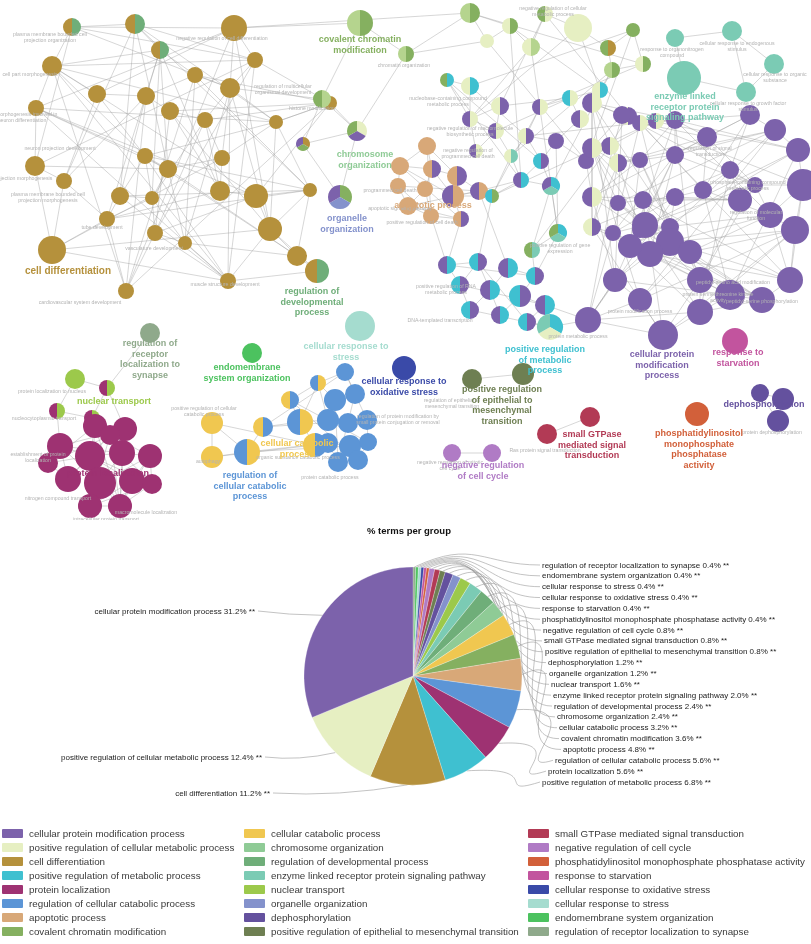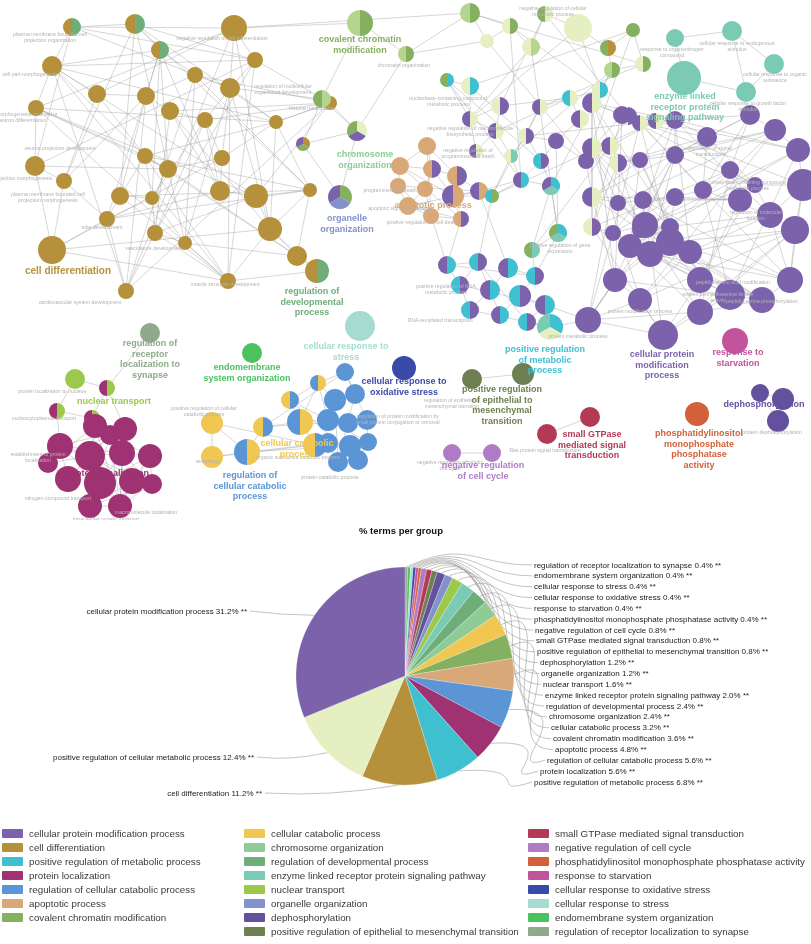--- a/index.html
+++ b/index.html
@@ -1,19 +1,19 @@
 <!DOCTYPE html>
 <html><head>
 <meta charset="utf-8">
 <style>
   html,body{margin:0;padding:0;background:#fff;}
   #root{position:relative;width:811px;height:944px;background:#fff;overflow:hidden;
         font-family:"Liberation Sans", sans-serif;}
   #network-svg{position:absolute;left:0;top:0;}
-  #pie-wrap{position:absolute;left:4px;top:520px;width:756px;height:300px;}
+  #pie-wrap{position:absolute;left:12px;top:520px;width:756px;height:300px;}
   #legend{position:absolute;left:2px;top:826px;width:807px;display:grid;
           grid-template-columns:242px 284px 281px;column-gap:0;}
   .legend-col{display:flex;flex-direction:column;}
   .legend-item{display:flex;align-items:center;height:14px;white-space:nowrap;}
   .legend-swatch{width:21px;height:9px;border-radius:1px;margin-right:6px;flex:0 0 21px;}
   .legend-label{font-size:9.8px;color:#3a3a3a;}
   svg text{user-select:none;}
 </style>
 </head>
 <body>
@@ -985,20 +985,24 @@
         </g>
       </svg>
   </div>
   <div id="legend">
       <div class="legend-col">
         <div class="legend-item">
           <span class="legend-swatch" style="background: rgb(124, 98, 171);"></span>
           <span class="legend-label">cellular protein modification process</span>
         </div>
         <div class="legend-item">
+          <span class="legend-swatch" style="background: rgb(230, 239, 194);"></span>
+          <span class="legend-label">positive regulation of cellular metabolic process</span>
+        </div>
+        <div class="legend-item">
           <span class="legend-swatch" style="background: rgb(181, 145, 60);"></span>
           <span class="legend-label">cell differentiation</span>
         </div>
         <div class="legend-item">
           <span class="legend-swatch" style="background: rgb(63, 192, 208);"></span>
           <span class="legend-label">positive regulation of metabolic process</span>
         </div>
         <div class="legend-item">
           <span class="legend-swatch" style="background: rgb(158, 50, 114);"></span>
           <span class="legend-label">protein localization</span>

